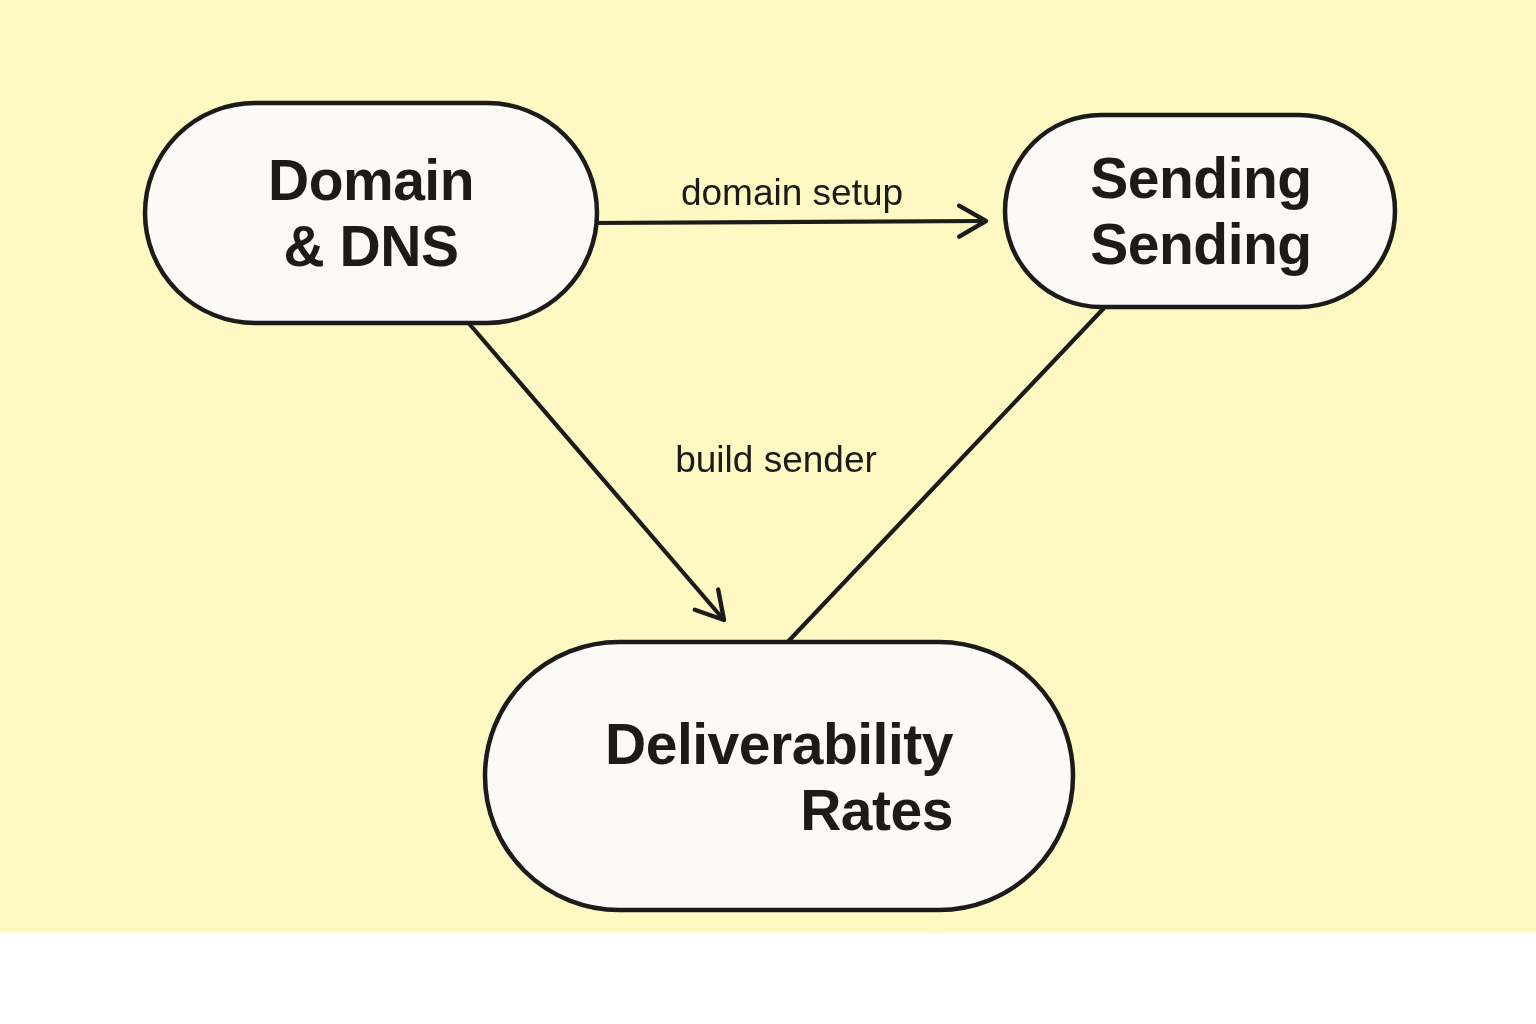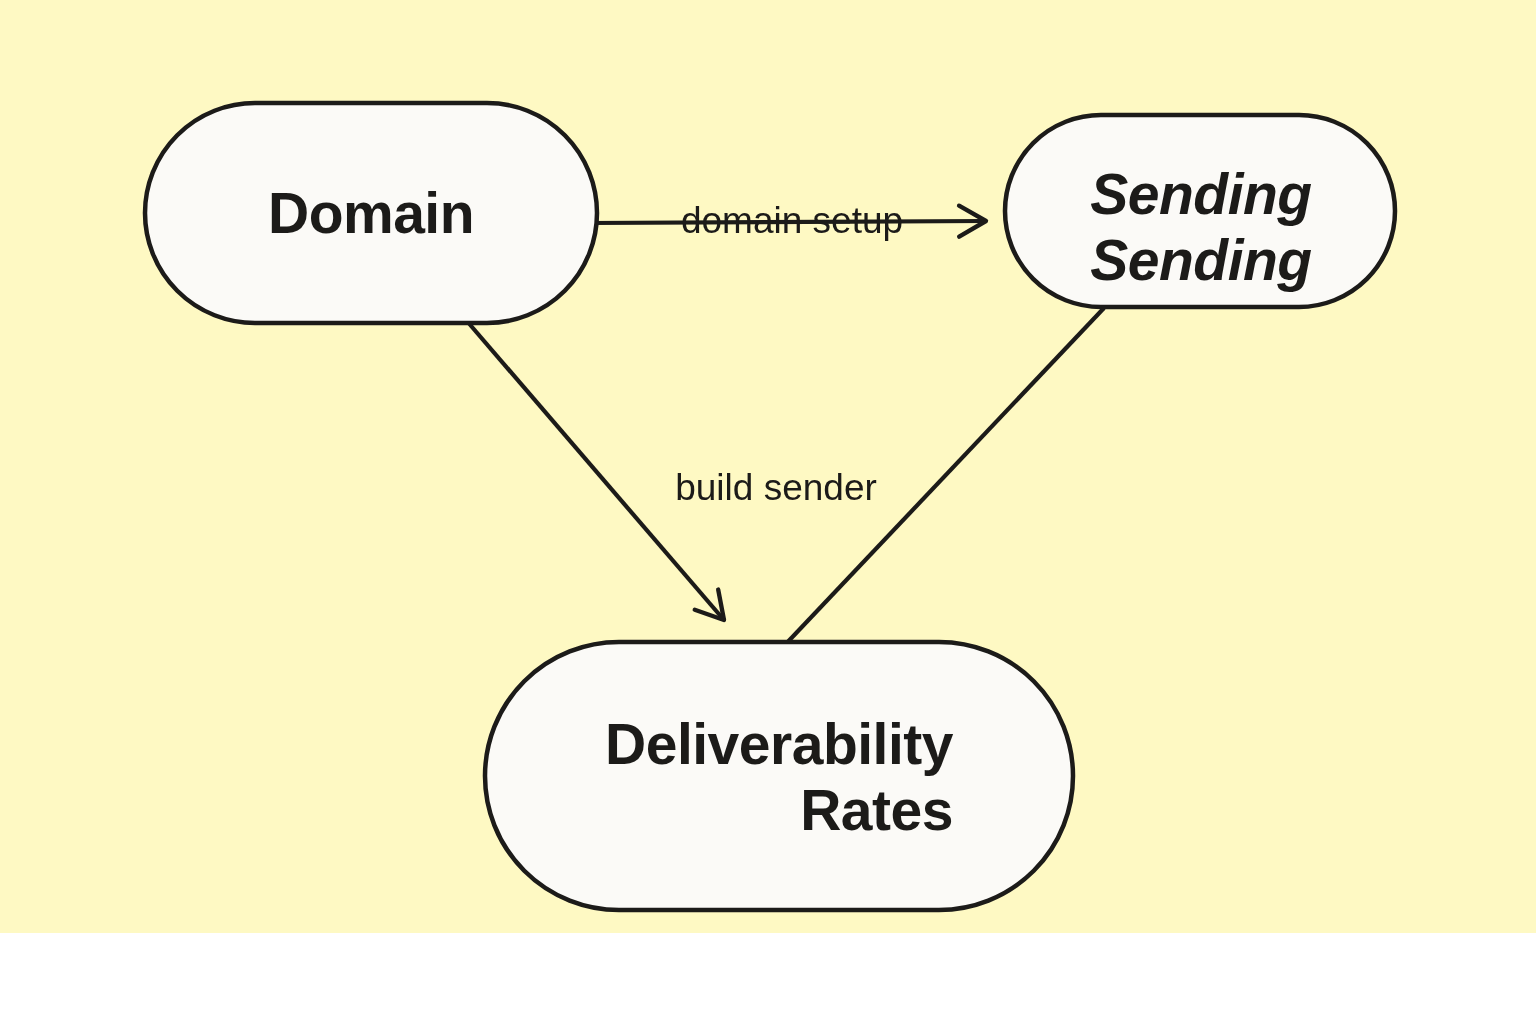--- a/index.html
+++ b/index.html
@@ -34,21 +34,20 @@
     font-weight: bold;
     font-size: 57px;
     line-height: 1.16;
     letter-spacing: -0.5px;
   }
   .edge-label {
     font-weight: normal;
     font-size: 37px;
     line-height: 1.24;
     letter-spacing: 0;
-    margin-top: 28px;
   }
   .label span {
     display: block;
   }
 </style>
 </head>
 <body>
 
 <div class="canvas">
 
@@ -63,23 +62,24 @@
     <line x1="466" y1="320" x2="724" y2="620" stroke="#1c1b19" stroke-width="4.2" marker-end="url(#openArrow)"></line>
     <line x1="1104" y1="308" x2="782" y2="648" stroke="#1c1b19" stroke-width="4.2"></line>
 
     <rect x="145" y="103" width="452" height="220" rx="110" ry="110" fill="#fbfaf7" stroke="#1c1b19" stroke-width="4.5"></rect>
     <rect x="1005" y="115" width="390" height="192" rx="96" ry="96" fill="#fbfaf7" stroke="#1c1b19" stroke-width="4.5"></rect>
     <rect x="485" y="642" width="588" height="268" rx="134" ry="134" fill="#fbfaf7" stroke="#1c1b19" stroke-width="4.5"></rect>
   </svg>
 
   <div class="label node-label" style="left:371px; top:213px;">
     <span>Domain</span>
+    <span>&amp; DNS</span>
   </div>
 
-  <div class="label node-label" style="left:1201px; top:227px;font-style:italic;">
+  <div class="label node-label" style="left:1201px; top:211px;">
     <span>Sending</span>
     <span>Sending</span>
   </div>
 
   <div class="label node-label" style="left:779px; top:777px;align-items:flex-end;">
     <span>Deliverability</span>
     <span>Rates</span>
   </div>
 
   <div class="label edge-label" style="left:792px; top:193px;">

